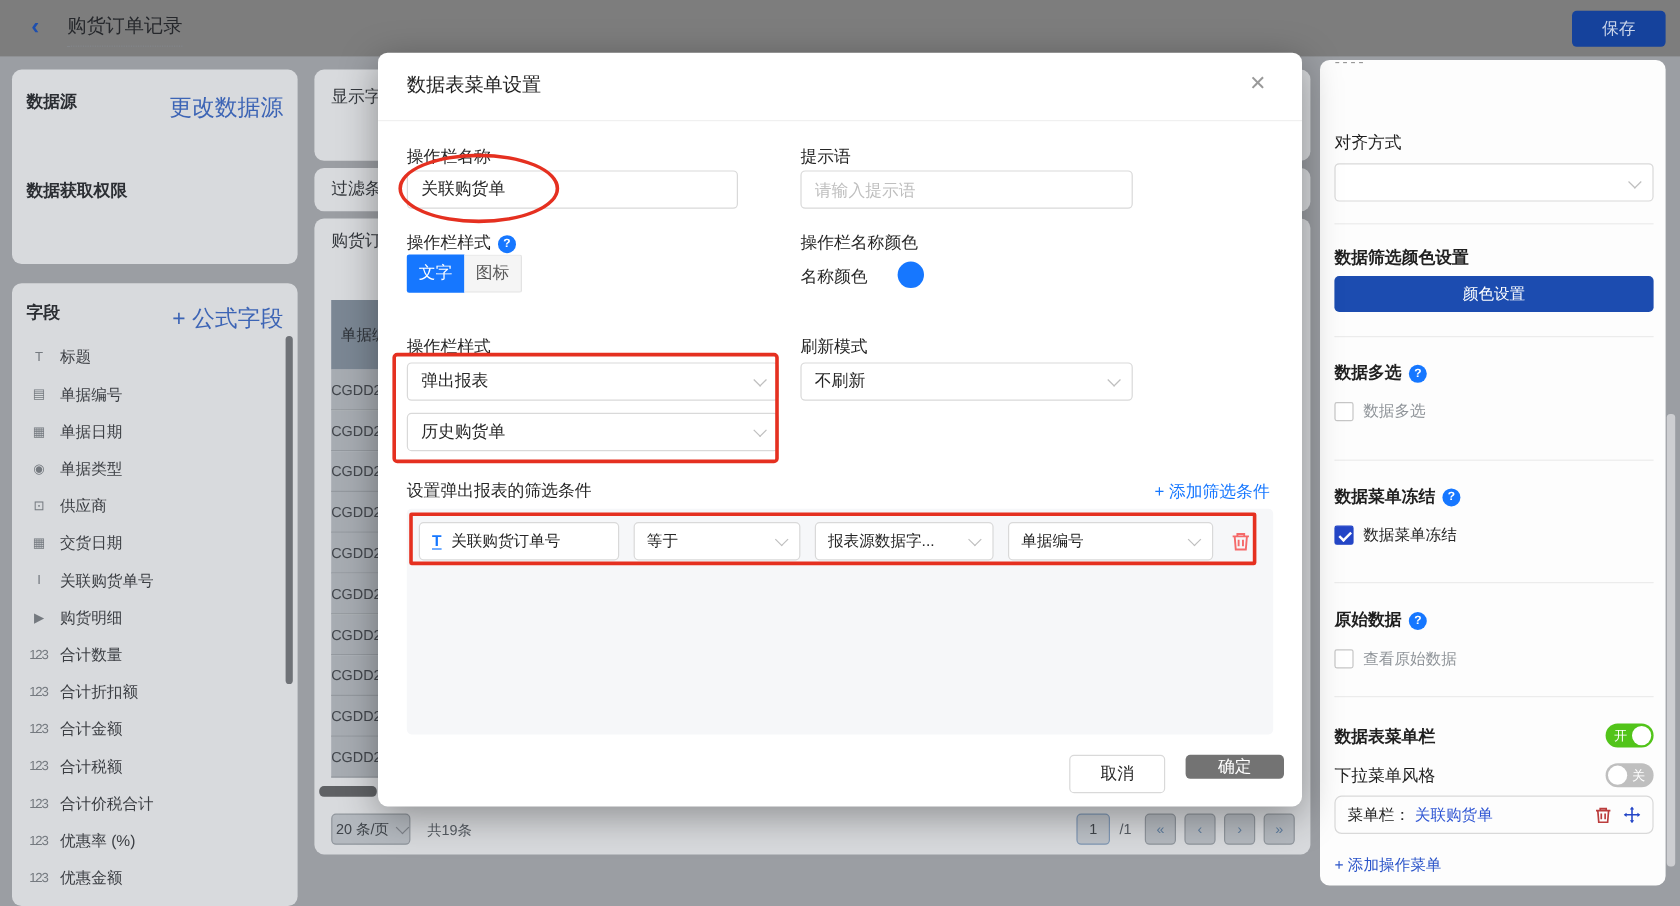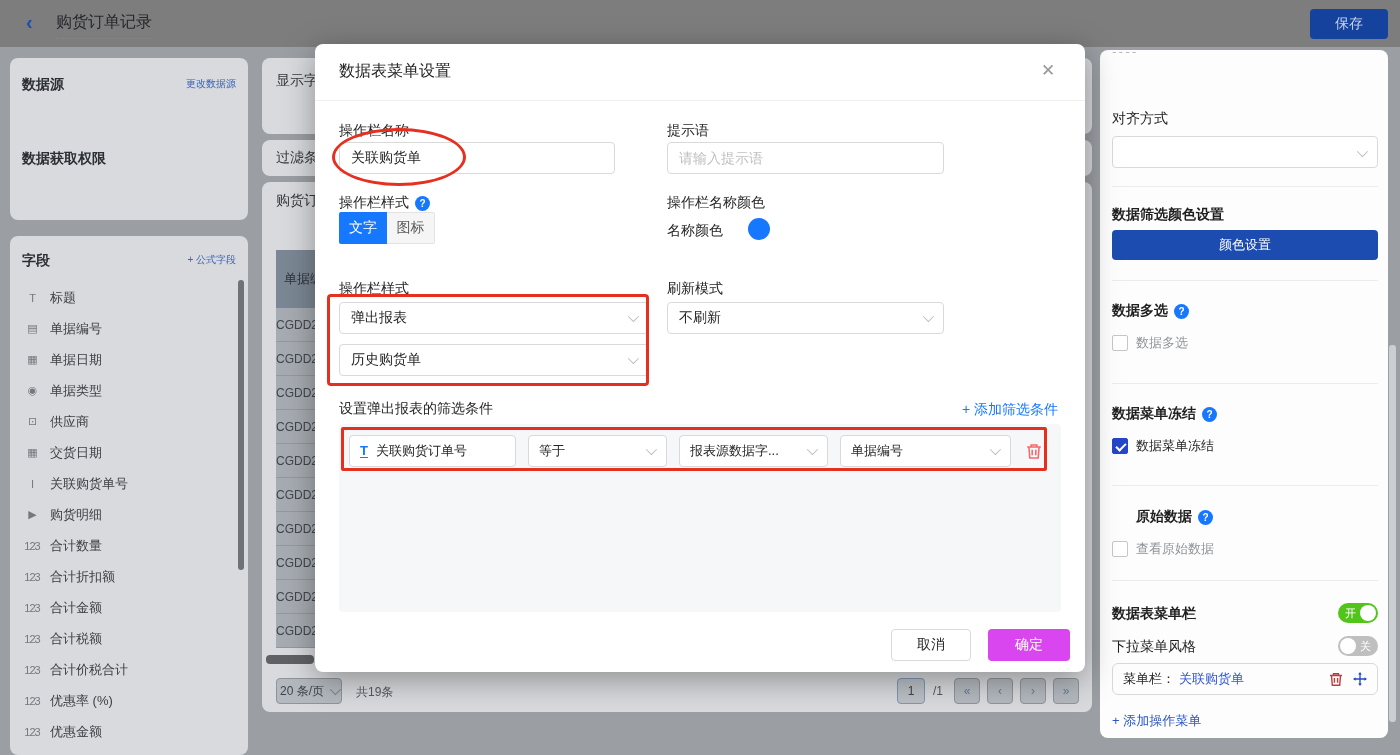--- a/index.html
+++ b/index.html
@@ -11,21 +11,21 @@
   #topbar { left:0; top:0; width:1400px; height:47px; background:#7d7d7d; }
   #back { left:26px; top:11px; font-size:20px; font-weight:bold; color:#1e4fae; cursor:pointer; }
   #pagetitle { left:56px; top:12px; font-size:16px; color:#26282c; padding-bottom:5px; border-bottom:1px dotted #83868a; }
   #savebtn { left:1310px; top:9px; width:78px; height:30px; background:#15429c; border:none; border-radius:4px; color:#c9d4e9; font-size:14px; cursor:pointer; }
 
   
   .dimcard { background:#d8dadd; border-radius:8px; }
   #cardA { left:10px; top:58px; width:238px; height:162px; }
   #cardB { left:10px; top:236px; width:238px; height:519px; }
   .dimhead { font-size:14px; font-weight:bold; color:#2b2e33; }
-  .dimlink { font-size:10px; color:#3c64b5; cursor:pointer; }
+  .dimlink { font-size:19px; color:#3c64b5; cursor:pointer; }
   #ds-item { left:12px; top:44px; width:214px; height:30px; background:#cbd0d5; border-radius:4px; display:flex; align-items:center; padding-left:8px; gap:7px; font-size:13px; color:#33363b; }
   .docicon { width:13px; height:14px; background:#2050a8; border-radius:2px; position:relative; }
   .docicon:before { content:""; position:absolute; left:3px; top:4px; width:7px; height:1.5px; background:#cdd6e8; box-shadow:0 3px 0 #cdd6e8; }
   #permbtn { left:12px; top:118px; width:214px; height:30px; background:#1b4ea6; border:none; border-radius:4px; color:#c6d1e6; font-size:13px; cursor:pointer; }
   .fieldrow { position:absolute; left:12px; width:210px; height:31px; display:flex; align-items:center; gap:8px; cursor:pointer; }
   .ficon { width:20px; font-size:11px; color:#74797f; text-align:center; letter-spacing:-1px; flex:0 0 20px; }
   .flabel { font-size:13px; color:#3b3e43; }
   #fldscroll { left:238px; top:280px; width:6px; height:290px; background:#6f7277; border-radius:3px; }
 
   
@@ -87,21 +87,21 @@
   .mselect .chev { position:absolute; right:12px; }
   .tab { position:absolute; top:168px; width:48px; height:32px; font-size:14px; display:flex; align-items:center; justify-content:center; cursor:pointer; }
   #tabtext { left:24px; background:#1677ff; color:#fff; border-radius:2px 0 0 2px; }
   #tabicon { left:72px; background:#f5f5f5; color:#595959; border:1px solid #e3e3e3; border-left:none; border-radius:0 2px 2px 0; }
   #colordot { position:absolute; left:433px; top:174px; width:22px; height:22px; border-radius:50%; background:#1677ff; cursor:pointer; }
   #filterpanel { position:absolute; left:24px; top:380px; width:722px; height:188px; background:#f6f7f9; border-radius:4px; }
   .fbox { position:absolute; top:391px; height:32px; background:#fff; border:1px solid #d9d9d9; border-radius:4px; display:flex; align-items:center; padding:0 10px; font-size:13px; color:#262626; }
   .ticon { color:#1677ff; font-weight:bold; font-size:13px; border-bottom:1.5px solid #1677ff; line-height:13px; margin-right:8px; }
   .trash { cursor:pointer; }
   #mfooter-cancel { position:absolute; left:576px; top:585px; width:80px; height:32px; background:#fff; border:1px solid #d9d9d9; border-radius:4px; font-size:14px; color:#262626; cursor:pointer; }
-  #mfooter-ok { position:absolute; left:673px; top:585px; width:82px; height:32px; background:#d946ef; border:none; border-radius:4px; font-size:14px; color:#fff; cursor:pointer; }
+  #mfooter-ok { position:absolute; left:673px; top:585px; width:82px; height:20px; background:#737373; border:none; border-radius:4px; font-size:14px; color:#fff; cursor:pointer; }
 
   
   .anno { position:absolute; border:3px solid #e53020; pointer-events:none; }
   #anno-ellipse { left:17px; top:84px; width:134px; height:58px; border-radius:50%; }
   #anno-rect1 { left:12px; top:250px; width:322px; height:92px; border-radius:4px; }
   #anno-rect2 { left:26px; top:383px; width:706px; height:44px; border-radius:2px; }
 </style>
 </head>
 <body>
 
@@ -246,21 +246,21 @@
     <div class="rhead" style="top:355px;">
       <span>数据菜单冻结</span>
       <span class="help">?</span>
     </div>
     <div class="cbrow" style="top:387px;">
       <span class="cbox on"></span>
       <span class="cblabel dark">数据菜单冻结</span>
     </div>
     <div class="rdivider" style="top:435px;"></div>
 
-    <div class="rhead" style="top:458px;margin-left:24px;">
+    <div class="rhead" style="top:458px;">
       <span>原始数据</span>
       <span class="help">?</span>
     </div>
     <div class="cbrow" style="top:490px;">
       <span class="cbox"></span>
       <span class="cblabel">查看原始数据</span>
     </div>
     <div class="rdivider" style="top:530px;"></div>
 
     <div class="rhead" style="top:555px;">数据表菜单栏</div>

